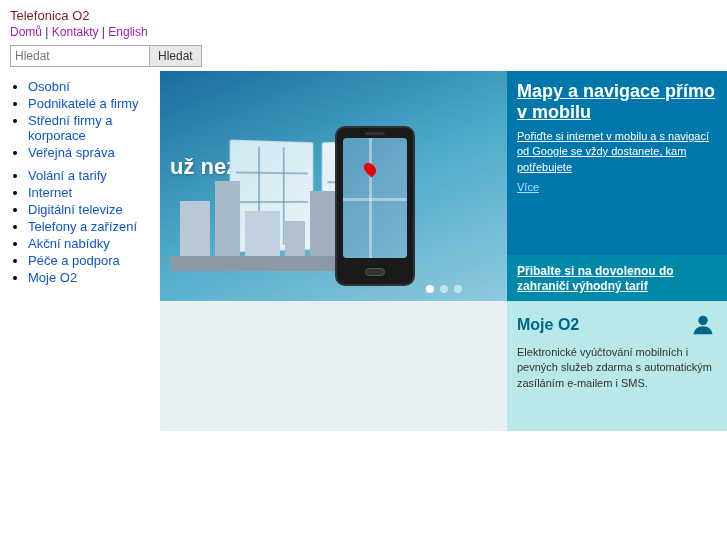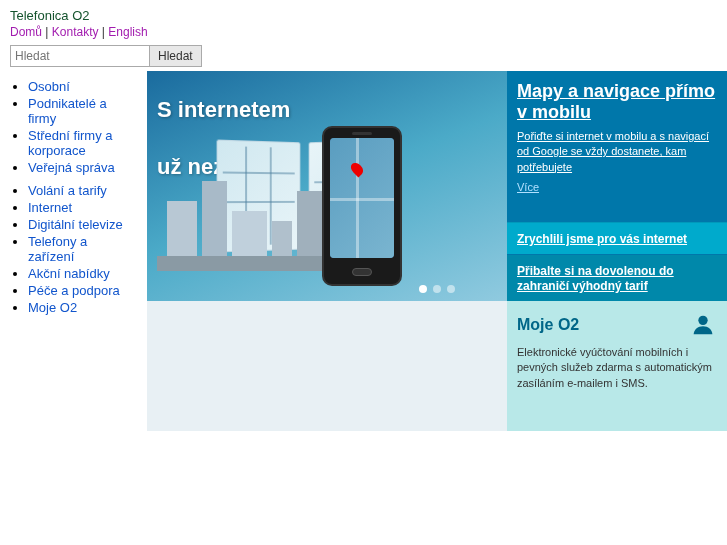--- a/index.html
+++ b/index.html
@@ -1,34 +1,34 @@
 <!DOCTYPE html>
 <html><head>
   <meta charset="utf-8">
   <style>
     * { margin: 0; padding: 0; box-sizing: border-box; }
     body { font-family: Arial, sans-serif; font-size: 13px; background: #fff; width: 727px; }
     
     
     #header { padding: 8px 10px 4px 10px; }
-    #site-title a { color: #14532d; text-decoration: none; font-size: 13px; }
+    #site-title a { color: #7f1d1d; text-decoration: none; font-size: 13px; }
     #nav-links { font-size: 12px; margin-top: 2px; }
     #nav-links a { color: #a21caf; text-decoration: none; font-size: 12px; }
     #nav-links span { color: #333; }
 
     
     #search-bar { display: flex; align-items: flex-start; margin-top: 6px; }
     #search-input { width: 140px; height: 22px; border: 1px solid #aaa; font-size: 12px; padding: 2px 4px; color: #aaa; }
     #search-button { height: 22px; padding: 0 8px; background: #e8e8e8; border: 1px solid #aaa; border-left: none; cursor: pointer; font-size: 12px; color: #333; }
 
     
     #main { display: flex; }
 
     
-    #sidebar { width: 147px; padding: 8px 10px; flex-shrink: 0; }
+    #sidebar { width: 160px; padding: 8px 10px; flex-shrink: 0; }
     #sidebar ul { list-style: disc; padding-left: 18px; }
     #sidebar ul li { margin-bottom: 2px; }
     #sidebar ul li a { color: #1155cc; text-decoration: none; font-size: 13px; }
     #sidebar .section-gap { margin-top: 8px; }
 
     
     #content { flex: 1; }
 
     
     #banner { position: relative; height: 230px; background: linear-gradient(135deg, #0077b6 0%, #5bc0de 50%, #a8d8ea 100%); overflow: hidden; }
@@ -141,21 +141,21 @@
     </ul>
   </div>
 
   <div id="content">
 
     <div id="banner">
       <div id="banner-bg"></div>
 
       <div id="banner-text">
         <h2>
-          <span>S internetem</span><br>
+          <br>
           <br>
           <span>už neztratíte</span>
         </h2>
       </div>
 
       <div id="city-illustration">
 
         <div id="book">
           <div class="book-page book-left">
             <div class="map-grid">
@@ -203,23 +203,20 @@
         <div class="dot"></div>
       </div>
 
       <div id="right-panels">
         <div id="panel-main">
           <h3>
             <a href="#">Mapy a navigace přímo v mobilu</a>
           </h3>
           <p>Pořiďte si internet v mobilu a s navigací od Google se vždy dostanete, kam potřebujete</p>
           <a href="#" class="more-link">Více</a>
-        </div>
-        <div id="panel-sub1">
-          <a href="#">Zrychlili jsme pro vás internet</a>
         </div>
         <div id="panel-sub2">
           <a href="#">Přibalte si na dovolenou do zahraničí výhodný tarif</a>
         </div>
       </div>
     </div>
 
     <div id="bottom-row">
       <div id="bottom-left"></div>
       <div id="moje-o2">

